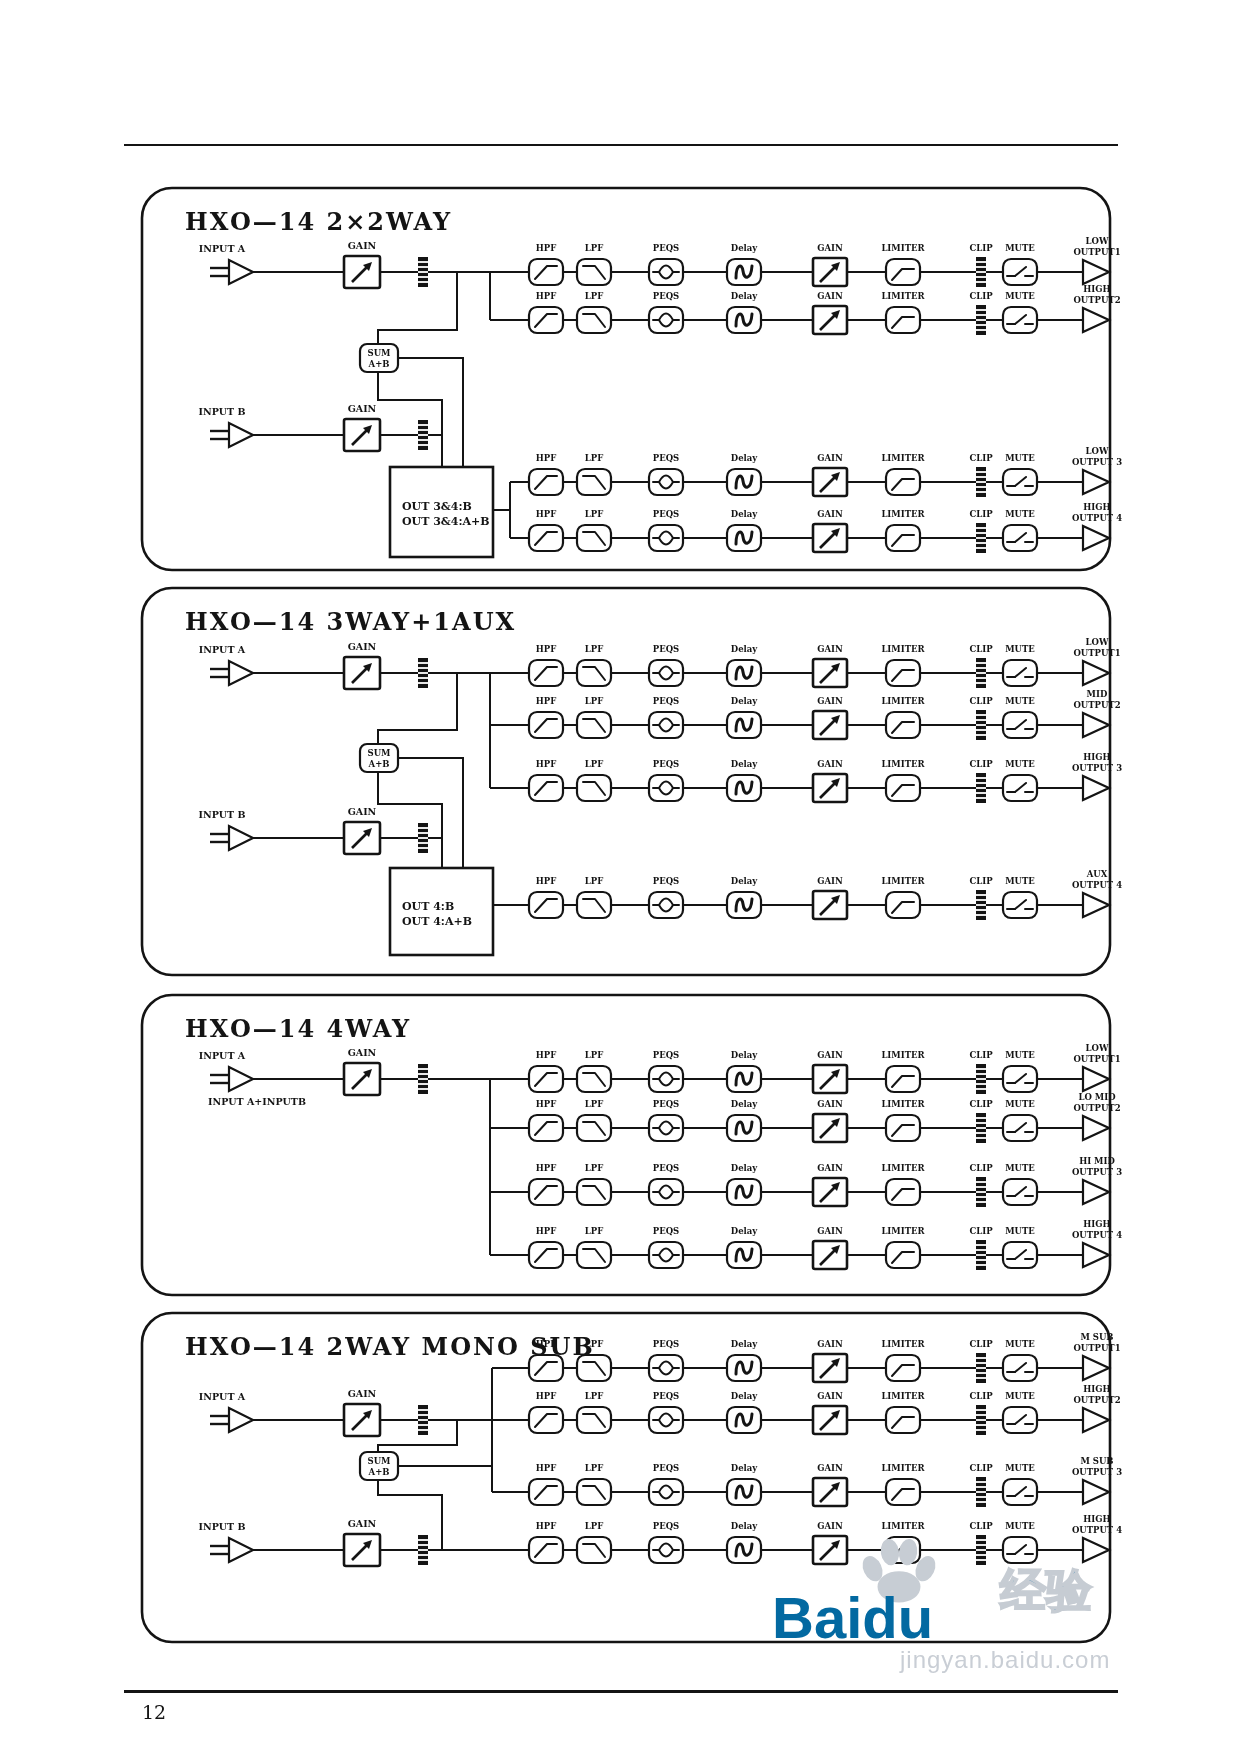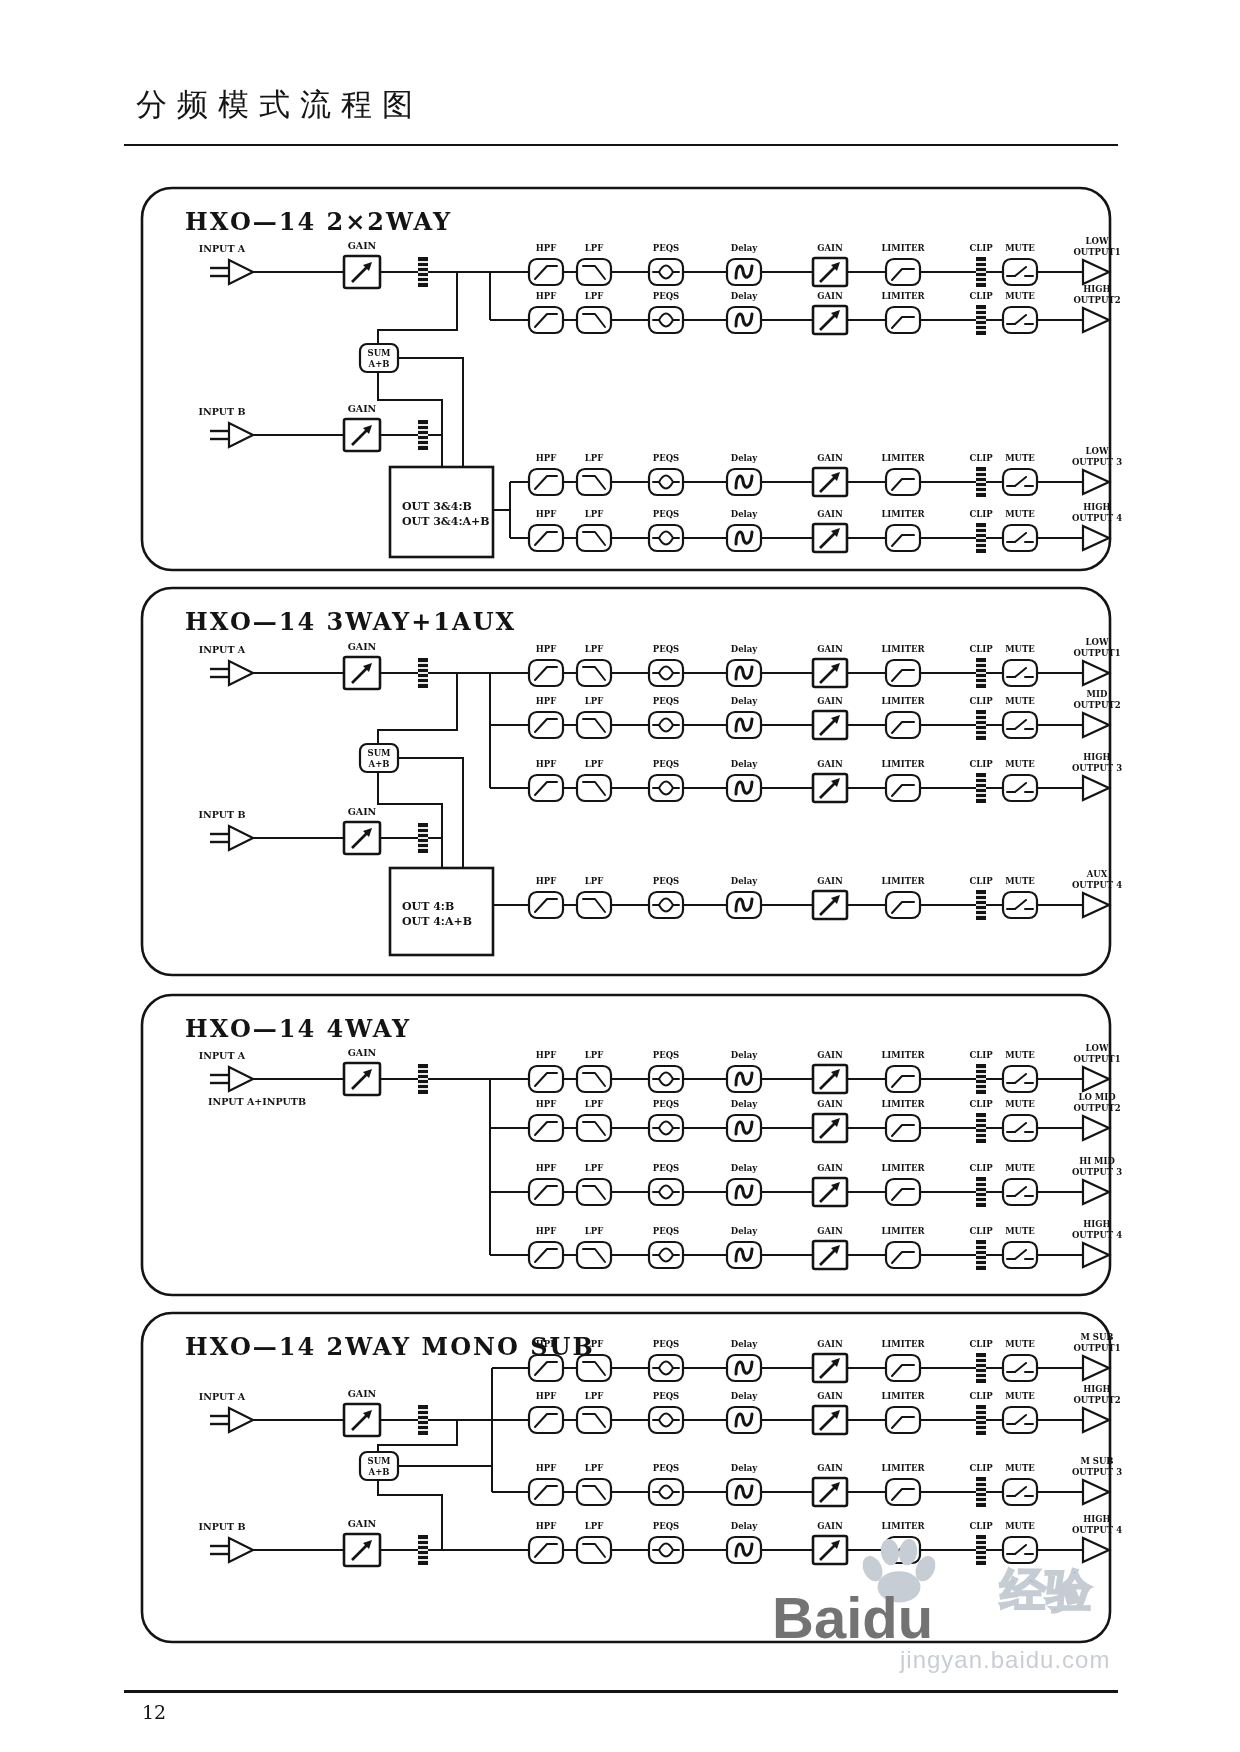--- a/index.html
+++ b/index.html
@@ -12,32 +12,31 @@
   .page-number{position:absolute;left:130px;top:1701px;font-size:19px;color:#141414;margin-left:12px;}
   #diagram{position:absolute;left:0;top:0;}
   #diagram text{fill:#141414;}
   .ptitle{font-family:"DejaVu Serif",serif;font-weight:bold;font-size:24px;letter-spacing:2px;}
   .lbl{font-family:"DejaVu Serif",serif;font-weight:bold;font-size:8.5px;}
   .inlbl{font-family:"DejaVu Serif",serif;font-weight:bold;font-size:9.5px;}
   .sumlbl{font-family:"DejaVu Serif",serif;font-weight:bold;font-size:8.5px;}
   .routerlbl{font-family:"DejaVu Serif",serif;font-weight:bold;font-size:11px;}
   
   .wm-brand{position:absolute;left:772px;top:1584px;font-family:"Liberation Sans",sans-serif;
-            font-weight:bold;font-size:58px;color:#737373;}
+            font-weight:bold;font-size:58px;color:#0369a1;}
   .wm-badge{position:absolute;left:1000px;top:1560px;font-family:"Liberation Sans",sans-serif;
             font-weight:bold;font-size:46px;color:#0369a1;-webkit-text-stroke:2px #c6ccd3;}
   .wm-url{position:absolute;left:900px;top:1646px;font-family:"Liberation Sans",sans-serif;
           font-size:24px;letter-spacing:1px;color:#c9ced5;}
   .wm-paw{position:absolute;left:856px;top:1534px;}
 </style>
 </head>
 <body>
 
 <div class="page">
-  <div class="doc-title">分频模式流程图</div>
   <div class="rule rule-top"></div>
 
   <svg id="diagram" width="1240" height="1752" viewBox="0 0 1240 1752">
       <g>
         <rect x="142" y="188" width="968" height="382" rx="30" fill="none" stroke="#141414" stroke-width="2.6"></rect>
         <text x="185" y="230" class="ptitle" text-anchor="start">HXO—14  2×2WAY</text>
         <polyline points="490,272 490,320" fill="none" stroke="#141414" stroke-width="2"></polyline>
         <polyline points="457,272 457,330 378,330 378,344" fill="none" stroke="#141414" stroke-width="2"></polyline>
         <polyline points="396,358 463,358 463,467" fill="none" stroke="#141414" stroke-width="2"></polyline>
         <polyline points="252,435 442,435" fill="none" stroke="#141414" stroke-width="2"></polyline>

